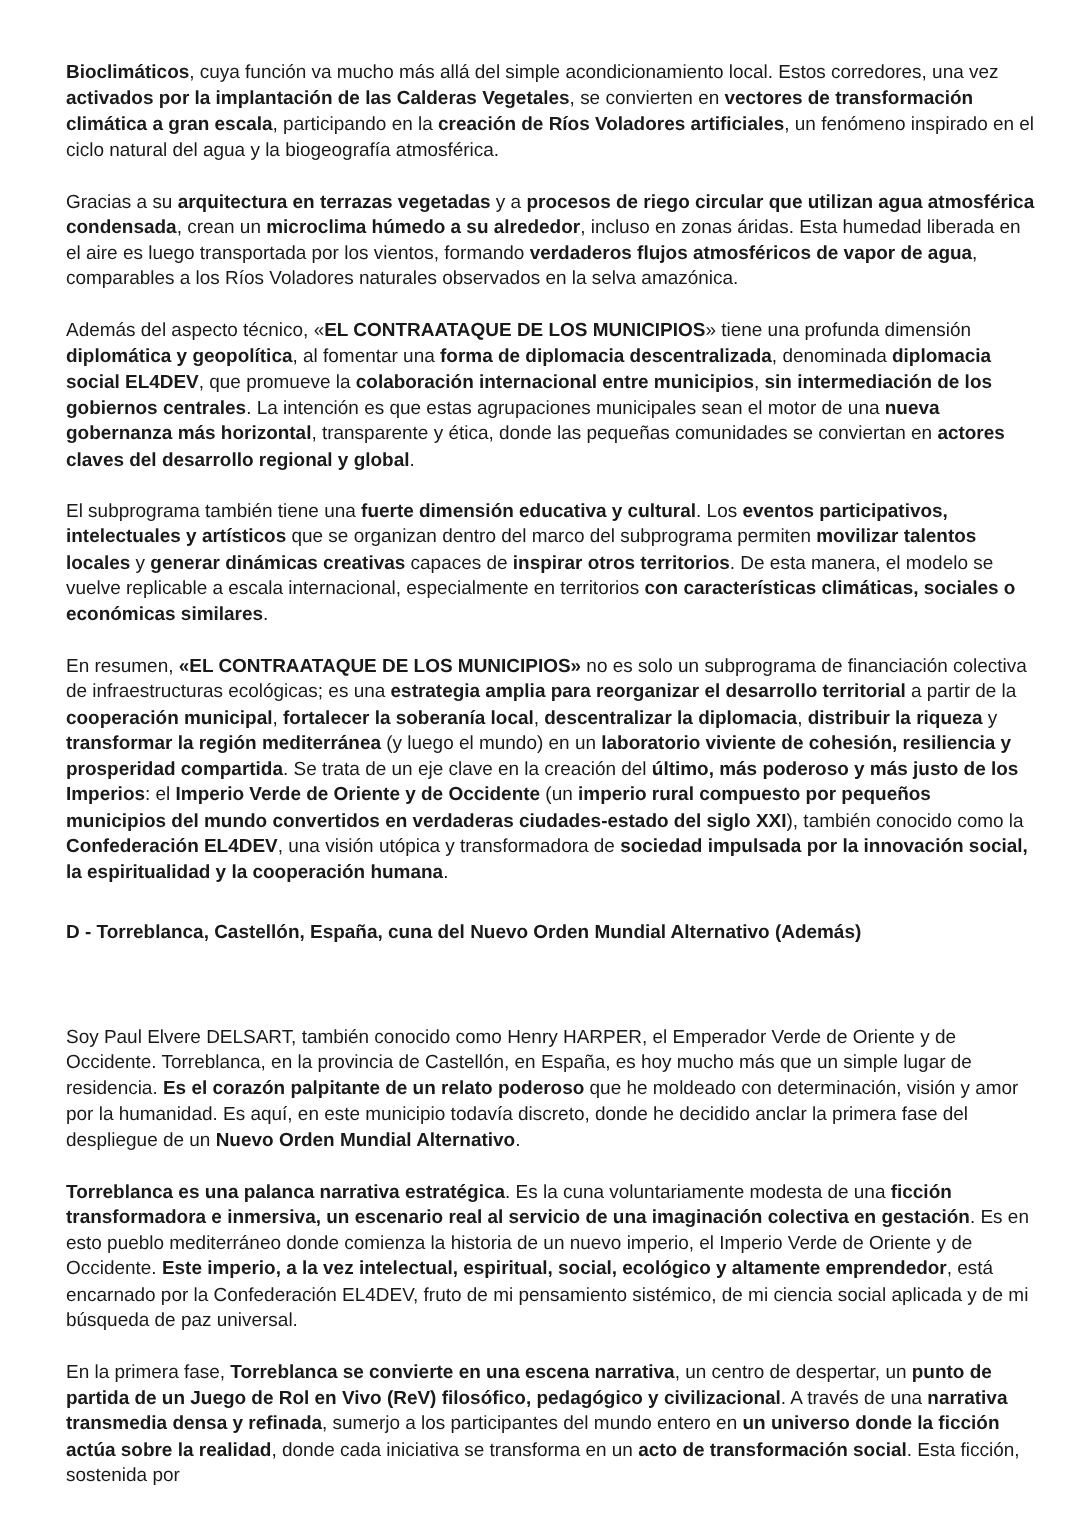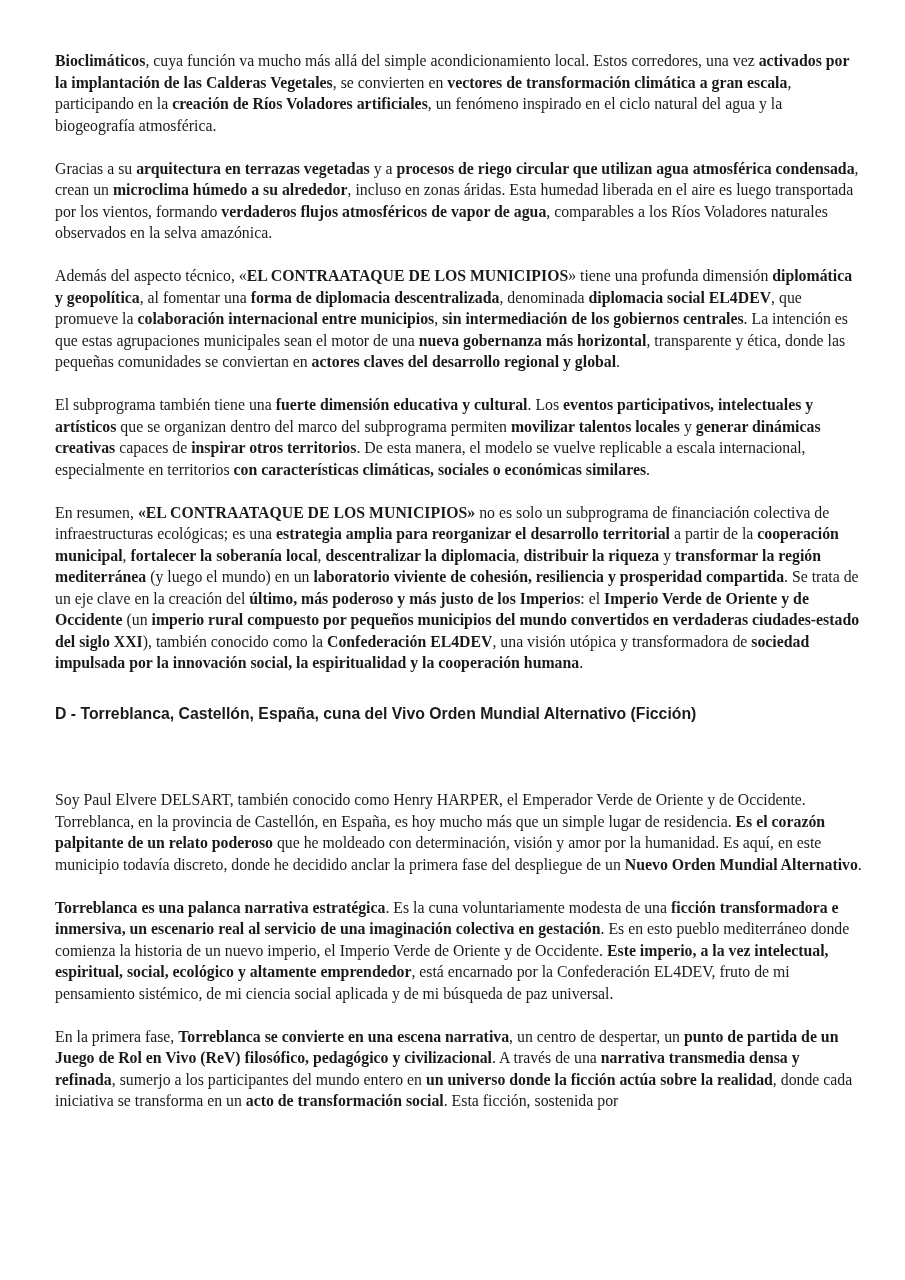--- a/index.html
+++ b/index.html
@@ -18,36 +18,35 @@
     min-height: 1280px;
     padding: 50px 42px 30px 55px;
     font-family: "Liberation Sans", sans-serif;
     font-size: 15.8px;
     line-height: 21.5px;
     color: #1a1a1a;
     text-align: left;
   }
   .doc p.paragraph {
     margin: 0 0 21.5px 0;
-    font-family: Liberation Serif, serif;
   }
   .doc h2.heading {
     font-size: 15.8px;
     line-height: 21.5px;
     font-weight: bold;
     margin: 29px 0 65px 0;
   }
   .doc strong { font-weight: bold; }
 </style>
 </head>
 <body>
 
 <div class="doc" id="doc" style="color: rgb(26, 26, 26); background: rgb(255, 255, 255);">
     <p class="paragraph"><strong>Bioclimáticos</strong><span>, cuya función va mucho más allá del simple acondicionamiento local. Estos corredores, una vez </span><strong>activados por la implantación de las Calderas Vegetales</strong><span>, se convierten en </span><strong>vectores de transformación climática a gran escala</strong><span>, participando en la </span><strong>creación de Ríos Voladores artificiales</strong><span>, un fenómeno inspirado en el ciclo natural del agua y la biogeografía atmosférica.</span></p>
     <p class="paragraph"><span>Gracias a su </span><strong>arquitectura en terrazas vegetadas</strong><span> y a </span><strong>procesos de riego circular que utilizan agua atmosférica condensada</strong><span>, crean un </span><strong>microclima húmedo a su alrededor</strong><span>, incluso en zonas áridas. Esta humedad liberada en el aire es luego transportada por los vientos, formando </span><strong>verdaderos flujos atmosféricos de vapor de agua</strong><span>, comparables a los Ríos Voladores naturales observados en la selva amazónica.</span></p>
     <p class="paragraph"><span>Además del aspecto técnico, «</span><strong>EL CONTRAATAQUE DE LOS MUNICIPIOS</strong><span>» tiene una profunda dimensión </span><strong>diplomática y geopolítica</strong><span>, al fomentar una </span><strong>forma de diplomacia descentralizada</strong><span>, denominada </span><strong>diplomacia social EL4DEV</strong><span>, que promueve la </span><strong>colaboración internacional entre municipios</strong><span>, </span><strong>sin intermediación de los gobiernos centrales</strong><span>. La intención es que estas agrupaciones municipales sean el motor de una </span><strong>nueva gobernanza más horizontal</strong><span>, transparente y ética, donde las pequeñas comunidades se conviertan en </span><strong>actores claves del desarrollo regional y global</strong><span>.</span></p>
     <p class="paragraph"><span>El subprograma también tiene una </span><strong>fuerte dimensión educativa y cultural</strong><span>. Los </span><strong>eventos participativos, intelectuales y artísticos</strong><span> que se organizan dentro del marco del subprograma permiten </span><strong>movilizar talentos locales</strong><span> y </span><strong>generar dinámicas creativas</strong><span> capaces de </span><strong>inspirar otros territorios</strong><span>. De esta manera, el modelo se vuelve replicable a escala internacional, especialmente en territorios </span><strong>con características climáticas, sociales o económicas similares</strong><span>.</span></p>
     <p class="paragraph"><span>En resumen, </span><strong>«EL CONTRAATAQUE DE LOS MUNICIPIOS»</strong><span> no es solo un subprograma de financiación colectiva de infraestructuras ecológicas; es una </span><strong>estrategia amplia para reorganizar el desarrollo territorial</strong><span> a partir de la </span><strong>cooperación municipal</strong><span>, </span><strong>fortalecer la soberanía local</strong><span>, </span><strong>descentralizar la diplomacia</strong><span>, </span><strong>distribuir la riqueza</strong><span> y </span><strong>transformar la región mediterránea</strong><span> (y luego el mundo) en un </span><strong>laboratorio viviente de cohesión, resiliencia y prosperidad compartida</strong><span>. Se trata de un eje clave en la creación del </span><strong>último, más poderoso y más justo de los Imperios</strong><span>: el </span><strong>Imperio Verde de Oriente y de Occidente</strong><span> (un </span><strong>imperio rural compuesto por pequeños municipios del mundo convertidos en verdaderas ciudades-estado del siglo XXI</strong><span>), también conocido como la </span><strong>Confederación EL4DEV</strong><span>, una visión utópica y transformadora de </span><strong>sociedad impulsada por la innovación social, la espiritualidad y la cooperación humana</strong><span>.</span></p>
-    <h2 class="heading"><strong>D - Torreblanca, Castellón, España, cuna del Vivo Orden Mundial Alternativo (Ficción)</strong></h2>
+    <h2 class="heading"><strong>D - Torreblanca, Castellón, España, cuna del Nuevo Orden Mundial Alternativo (Además)</strong></h2>
     <p class="paragraph"><span>Soy Paul Elvere DELSART, también conocido como Henry HARPER, el Emperador Verde de Oriente y de Occidente. Torreblanca, en la provincia de Castellón, en España, es hoy mucho más que un simple lugar de residencia. </span><strong>Es el corazón palpitante de un relato poderoso</strong><span> que he moldeado con determinación, visión y amor por la humanidad. Es aquí, en este municipio todavía discreto, donde he decidido anclar la primera fase del despliegue de un </span><strong>Nuevo Orden Mundial Alternativo</strong><span>.</span></p>
     <p class="paragraph"><strong>Torreblanca es una palanca narrativa estratégica</strong><span>. Es la cuna voluntariamente modesta de una </span><strong>ficción transformadora e inmersiva, un escenario real al servicio de una imaginación colectiva en gestación</strong><span>. Es en esto pueblo mediterráneo donde comienza la historia de un nuevo imperio, el Imperio Verde de Oriente y de Occidente. </span><strong>Este imperio, a la vez intelectual, espiritual, social, ecológico y altamente emprendedor</strong><span>, está encarnado por la Confederación EL4DEV, fruto de mi pensamiento sistémico, de mi ciencia social aplicada y de mi búsqueda de paz universal.</span></p>
     <p class="paragraph"><span>En la primera fase, </span><strong>Torreblanca se convierte en una escena narrativa</strong><span>, un centro de despertar, un </span><strong>punto de partida de un Juego de Rol en Vivo (ReV) filosófico, pedagógico y civilizacional</strong><span>. A través de una </span><strong>narrativa transmedia densa y refinada</strong><span>, sumerjo a los participantes del mundo entero en </span><strong>un universo donde la ficción actúa sobre la realidad</strong><span>, donde cada iniciativa se transforma en un </span><strong>acto de transformación social</strong><span>. Esta ficción, sostenida por</span></p>
   </div>
 
 </body></html>

